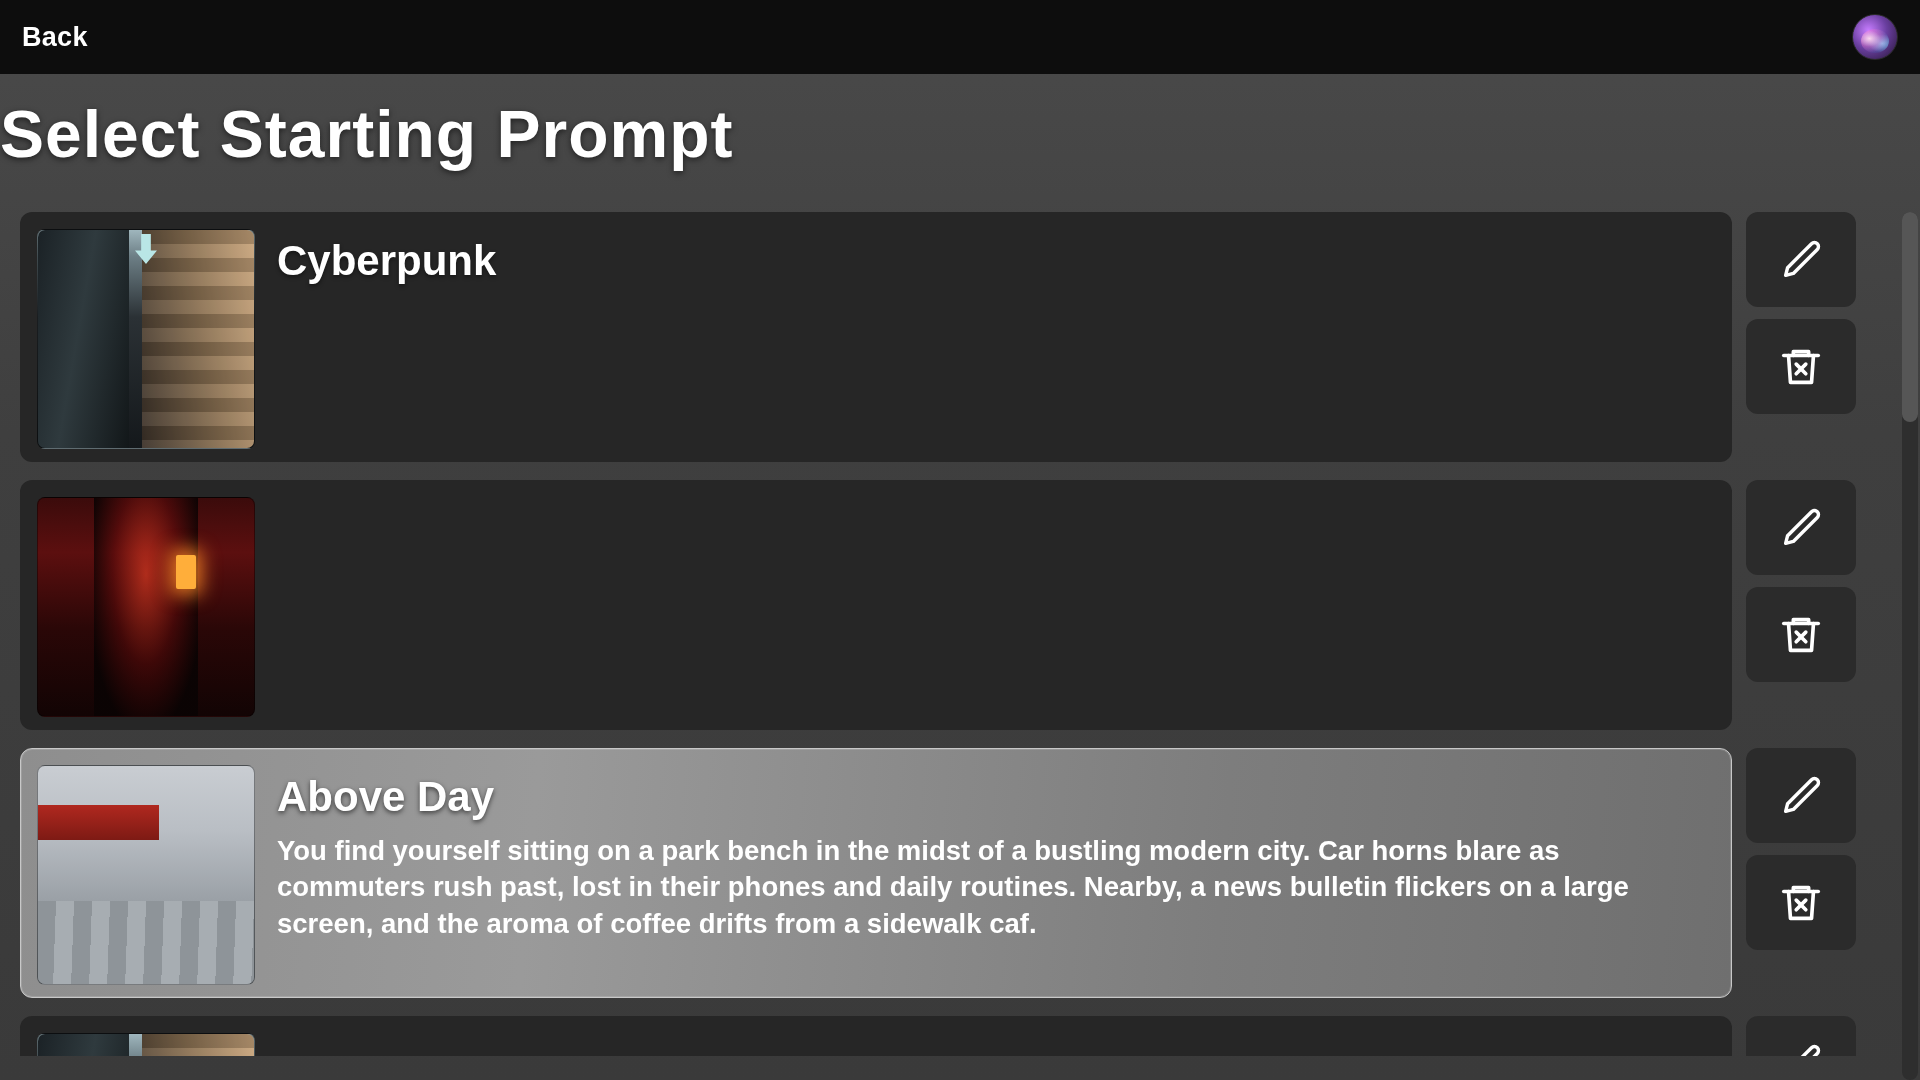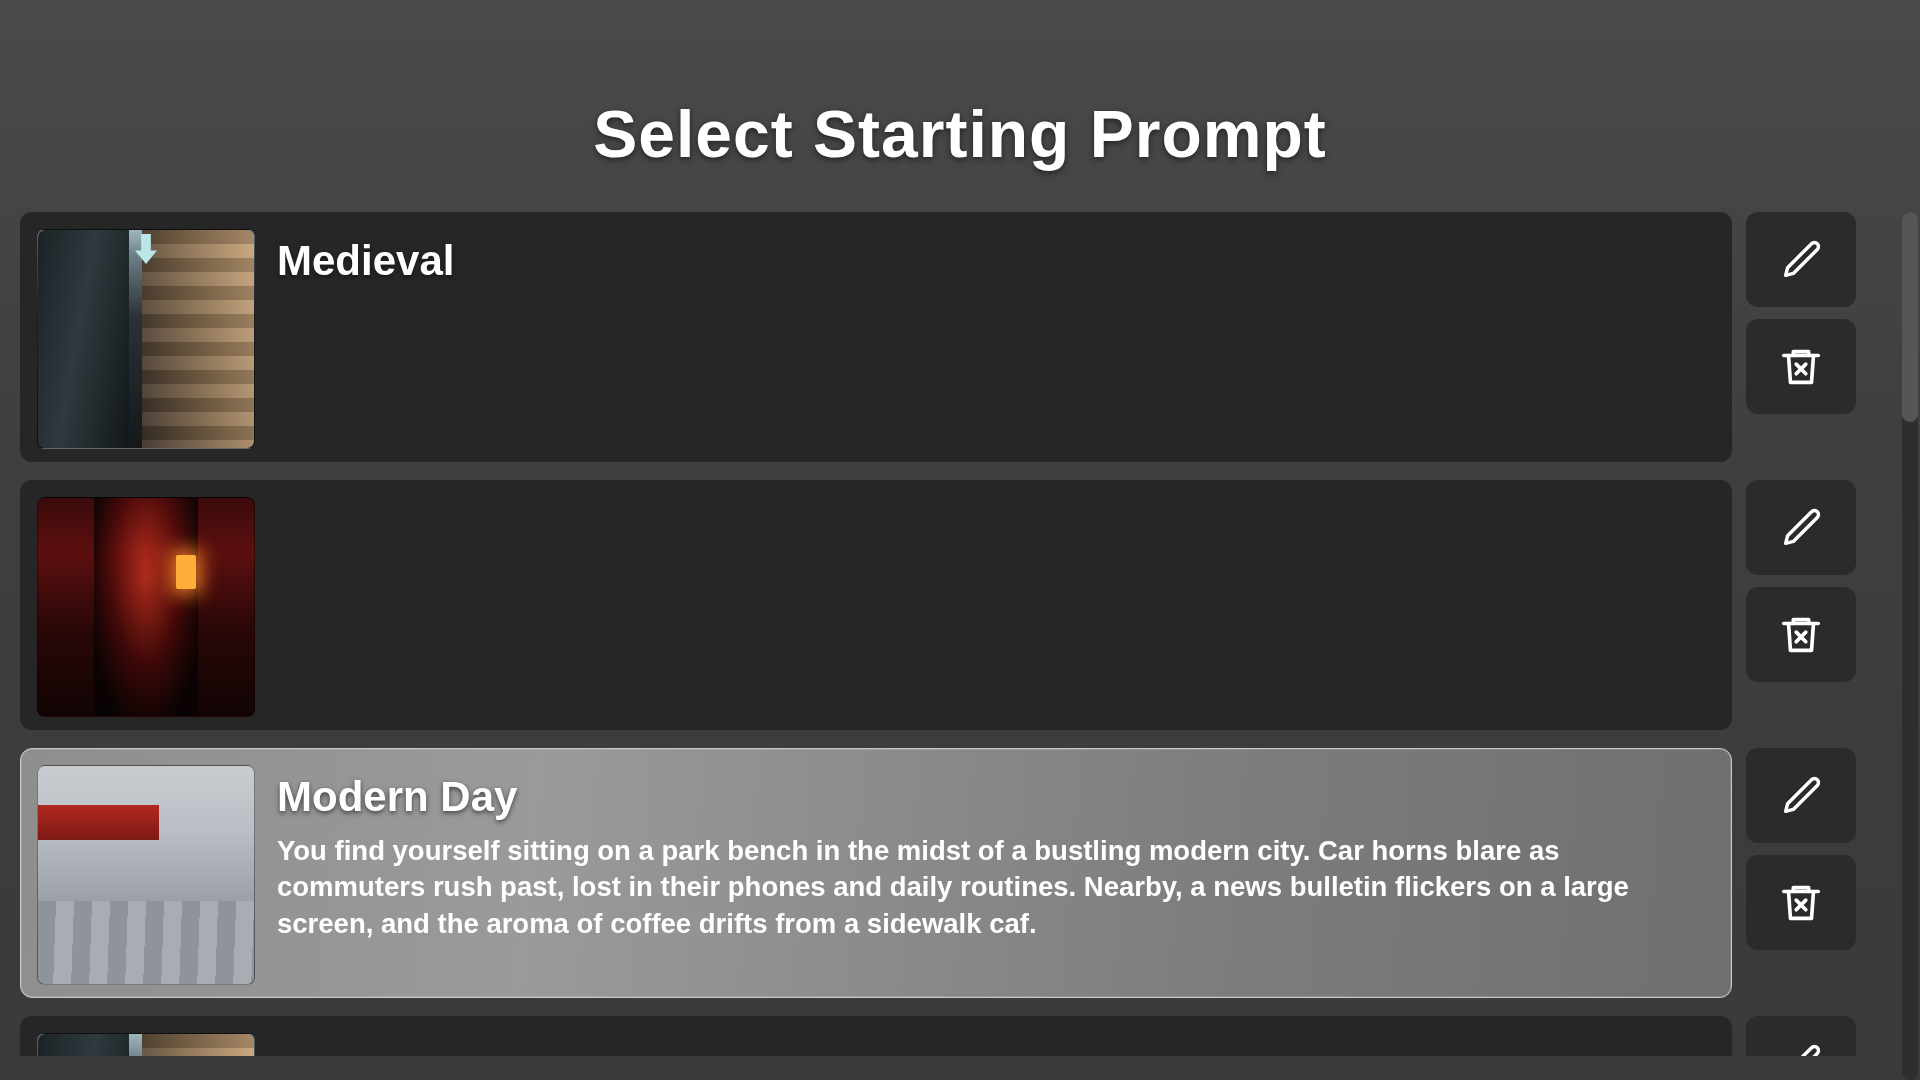--- a/index.html
+++ b/index.html
@@ -60,21 +60,21 @@
       radial-gradient(ellipse at 75% 60%, rgba(140,220,255,0.8) 0%, rgba(60,120,200,0.2) 45%, rgba(0,0,0,0) 75%);
     border-radius: 50%;
   }
 
   
   .page-title {
     position: absolute;
     top: 96px;
     left: 0;
     width: 1920px;
-    text-align: center;
+    text-align: left;
     color: #ffffff;
     font-size: 66px;
     font-weight: bold;
     letter-spacing: 1px;
     text-shadow: 0 2px 6px rgba(0,0,0,0.55);
     user-select: none;
   }
 
   
   .list {
@@ -274,34 +274,38 @@
     overflow: hidden;
   }
   .row-partial .card { height: 250px; }
   .row-partial .icon-btn { height: 95px; }
 </style>
 </head>
 <body>
 
 <div id="app">
 
+  <div class="topbar">
+    <div class="back-btn">Back</div>
+    <div class="avatar"></div>
+  </div>
 
   <div class="page-title">Select Starting Prompt</div>
 
   <div class="list">
 
     <div class="row">
       <div class="card">
         <div class="thumb thumb-medieval">
           <div class="thumb-arrow">
               <i></i>
             </div>
         </div>
         <div class="card-body">
-          <div class="card-title">Medieval</div>
+          <div class="card-title">Cyberpunk</div>
         </div>
       </div>
       <div class="actions">
         <button class="icon-btn">
           <span>
             <svg width="46" height="46" viewBox="0 0 24 24" fill="none" stroke="#ffffff" stroke-width="1.8" stroke-linecap="round" stroke-linejoin="round">
               <path d="M17.5 3.5a2.12 2.12 0 0 1 3 3L8 19l-4 1 1-4z"></path>
             </svg>
           </span>
         </button>
@@ -342,21 +346,21 @@
             </svg>
           </span>
         </button>
       </div>
     </div>
 
     <div class="row">
       <div class="card selected">
         <div class="thumb thumb-modern"></div>
         <div class="card-body">
-          <div class="card-title">Modern Day</div>
+          <div class="card-title">Above Day</div>
           <div class="card-text">You find yourself sitting on a park bench in the midst of a bustling modern city. Car horns blare as commuters rush past, lost in their phones and daily routines. Nearby, a news bulletin flickers on a large screen, and the aroma of coffee drifts from a sidewalk caf.</div>
         </div>
       </div>
       <div class="actions">
         <button class="icon-btn">
           <span>
             <svg width="46" height="46" viewBox="0 0 24 24" fill="none" stroke="#ffffff" stroke-width="1.8" stroke-linecap="round" stroke-linejoin="round">
               <path d="M17.5 3.5a2.12 2.12 0 0 1 3 3L8 19l-4 1 1-4z"></path>
             </svg>
           </span>

